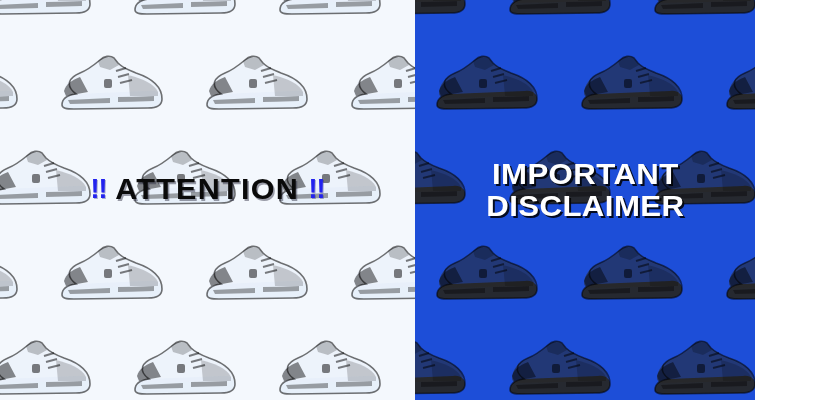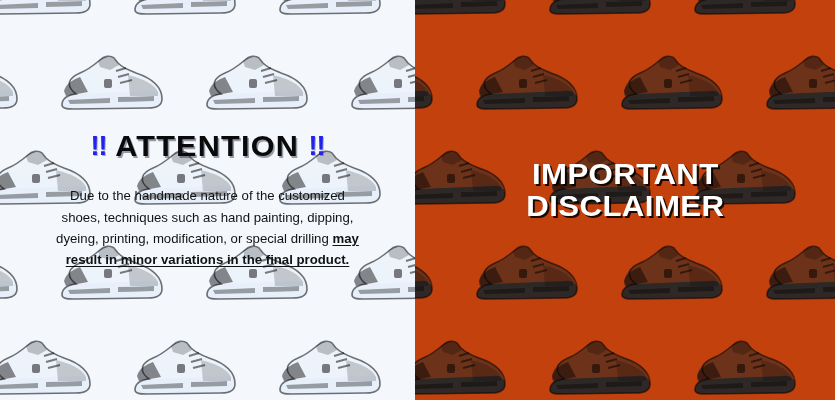--- a/index.html
+++ b/index.html
@@ -22,21 +22,21 @@
   }
 
   
   .panel {
     position: relative;
     height: 400px;
     overflow: hidden;
     box-sizing: border-box;
   }
   .panel-left  { width: 415px; background: #f4f8fd; }
-  .panel-right { width: 420px; background: #c2410c; }
+  .panel-right { width: 340px; background: #1d4ed8; }
 
   
   .pattern {
     position: absolute;
     inset: 0;
     pointer-events: none;
   }
   .pattern svg { display: block; width: 100%; height: 100%; }
 
   .panel-left  .pattern { opacity: 1; }
@@ -172,23 +172,20 @@
     </div>
 
     <div class="content">
 
       <h1 class="heading-left">
         <span class="bangs">!!</span>
         <span class="word">ATTENTION</span>
         <span class="bangs">!!</span>
       </h1>
 
-      <p class="body-copy">
-        <span>Due to the handmade nature of the customized shoes, techniques such as hand painting, dipping, dyeing, printing, modification, or special drilling </span><span class="emphasis">may result in minor variations in the final product.</span>
-      </p>
 
     </div>
   </section>
 
   <section class="panel panel-right">
 
     <div class="pattern">
       <svg viewBox="0 0 420 400" preserveAspectRatio="xMidYMid slice" aria-hidden="true">
         <rect width="420" height="400" fill="url(#sneaker-pattern-dark)"></rect>
       </svg>

